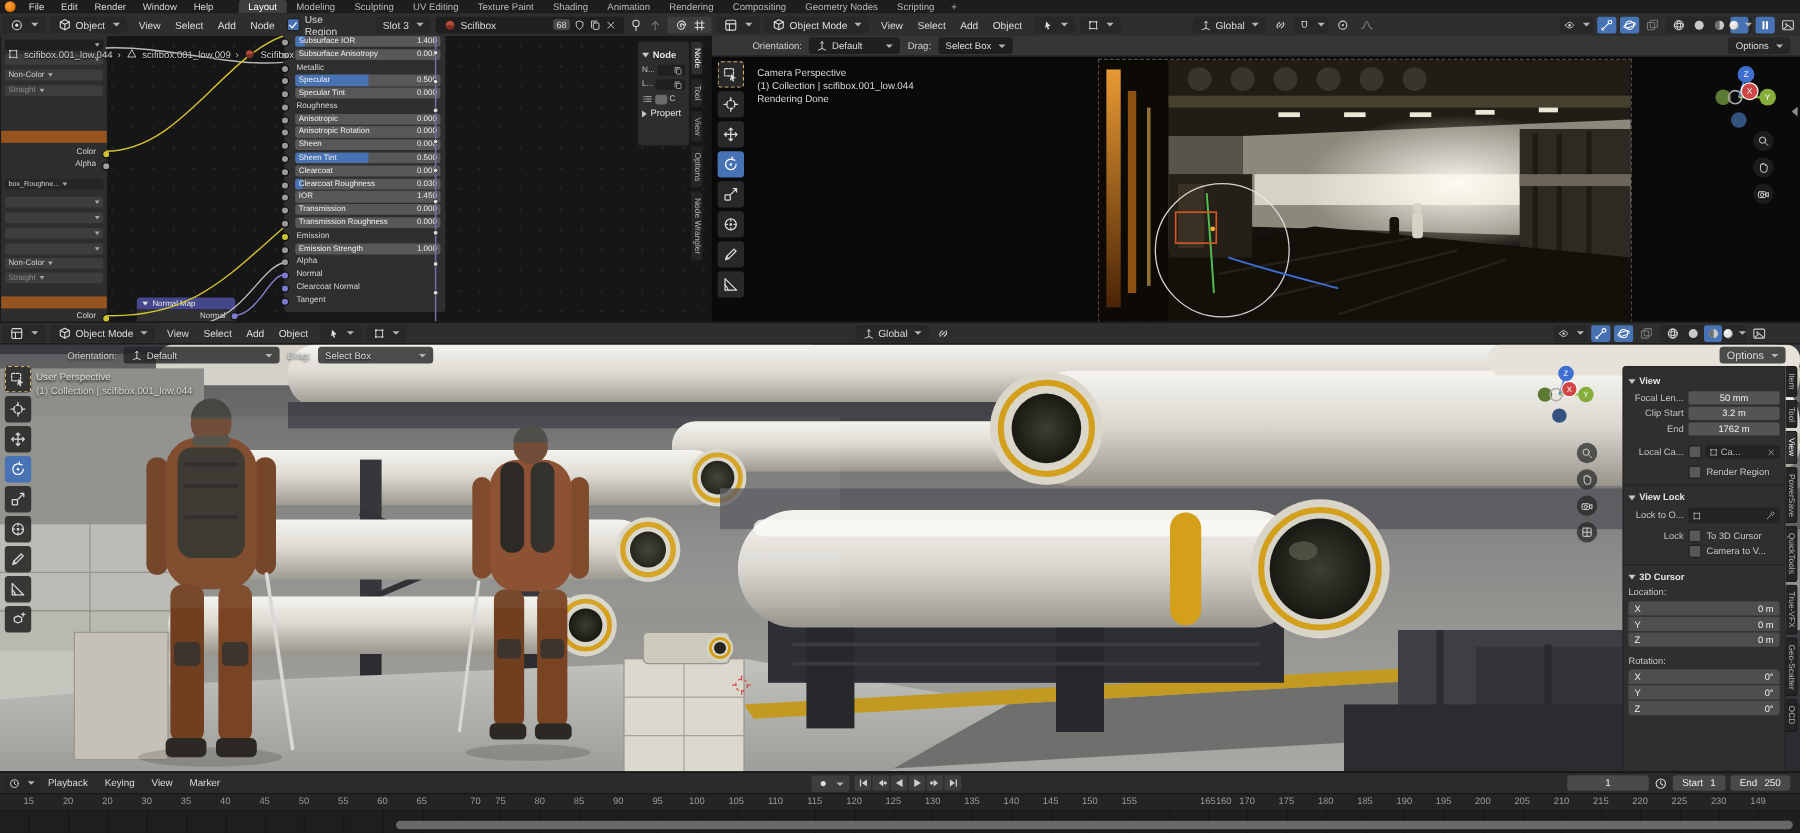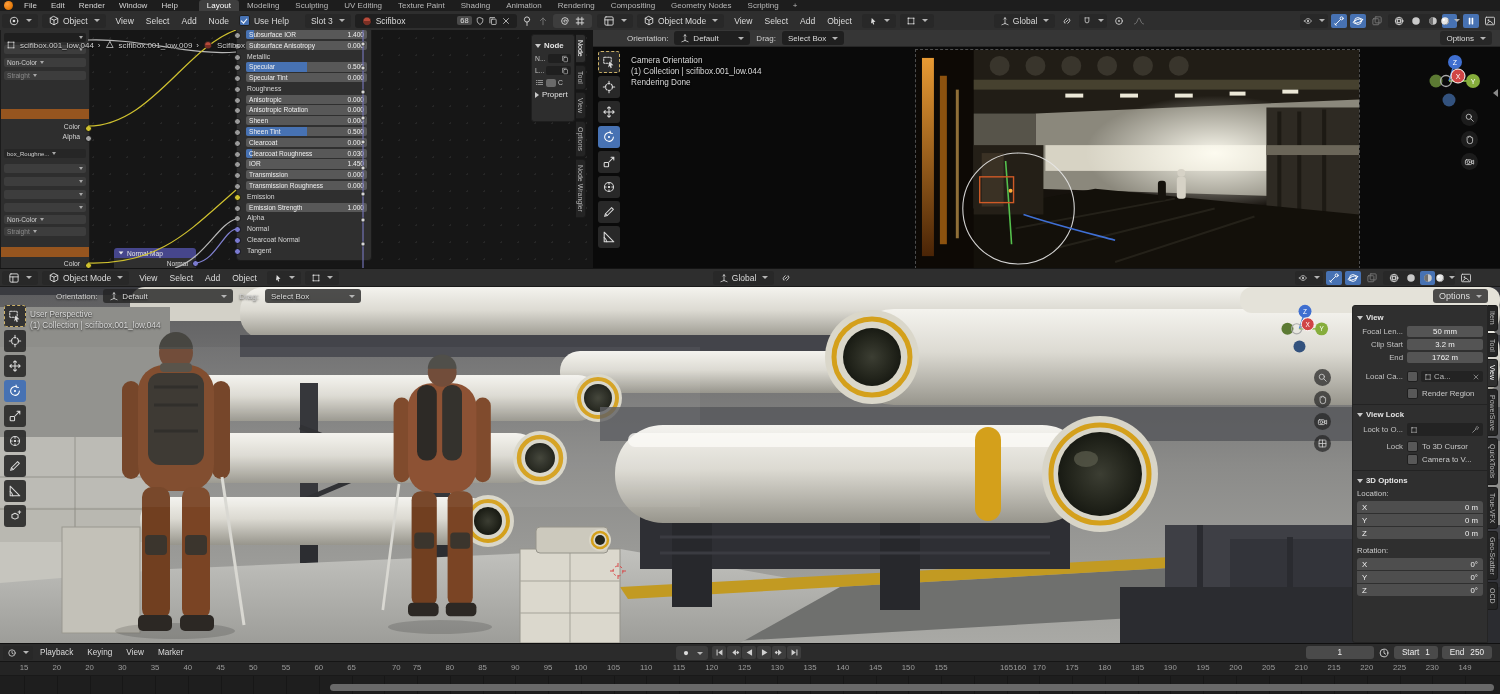--- a/index.html
+++ b/index.html
@@ -209,21 +209,21 @@
           </span>
           <span>Object</span>
         </span>
       <div class="hmenu">
           <span class="smenu">View</span>
           <span class="smenu">Select</span>
           <span class="smenu">Add</span>
           <span class="smenu">Node</span>
         </div>
       <span class="chk on"></span>
-      <span>Use Help</span>
+      <span>Use Region</span>
       <span class="pill dd" style="margin-left:12px">
           <span>Slot 3</span>
         </span>
       <span class="pill dark" style="width:150px">
         <span class="icon">
             <svg viewBox="0 0 16 16" fill="none" stroke="currentColor" stroke-width="1.2" stroke-linecap="round" stroke-linejoin="round">
               <circle cx="8" cy="8" r="5.5" fill="#b84a3a" stroke="#1a1a1a"></circle>
               <path d="M3 8a5 5 0 0 0 10 0z" fill="#7a2f24" stroke="none"></path>
             </svg>
           </span>
@@ -795,21 +795,21 @@
             </svg>
           </div>
           <div class="tool-btn">
             <svg viewBox="0 0 16 16" fill="none" stroke="currentColor" stroke-width="1.2" stroke-linecap="round" stroke-linejoin="round">
               <path d="M2.5 13.5h11l-11-11z"></path>
               <path d="M5.5 13.5A9 9 0 0 0 2.5 8.5"></path>
             </svg>
           </div>
         </div>
       <div class="vp-overlay" style="left:38px;top:8px">
-        <div>Camera Orientation</div>
+        <div>Camera Perspective</div>
         <div>(1) Collection | scifibox.001_low.044</div>
         <div>Rendering Done</div>
       </div>
 
       <div id="render-img">
         <svg viewBox="0 0 445 220" width="100%" height="100%" preserveAspectRatio="none">
           <defs>
             <linearGradient id="gWarm" x1="0" x2="0" y1="0" y2="1">
                 <stop offset="0" stop-color="#e89a33"></stop>
                 <stop offset="1" stop-color="#4a2406"></stop>
@@ -1376,21 +1376,21 @@
         <span>To 3D Cursor</span>
       </div>
       <div class="nrow">
         <span class="nlab"></span>
         <span class="chk" style="margin-right:4px"></span>
         <span>Camera to V...</span>
       </div>
       <div class="ndiv"></div>
       <div class="sec-head">
           <span class="caret"></span>
-          <span style="font-weight:bold">3D Options</span>
+          <span style="font-weight:bold">3D Cursor</span>
         </div>
       <div style="margin:4px 0 3px 0">Location:</div>
       <div class="xyzcol" id="loc-rows">
           <div class="xyzrow">
             <span>X</span>
             <span>0 m</span>
           </div>
           <div class="xyzrow">
             <span>Y</span>
             <span>0 m</span>

